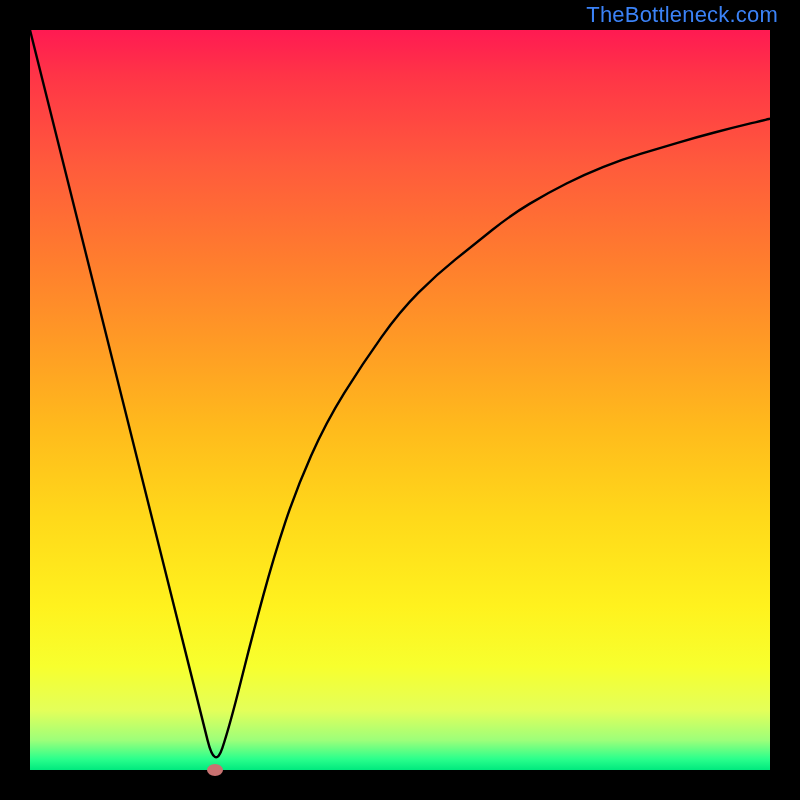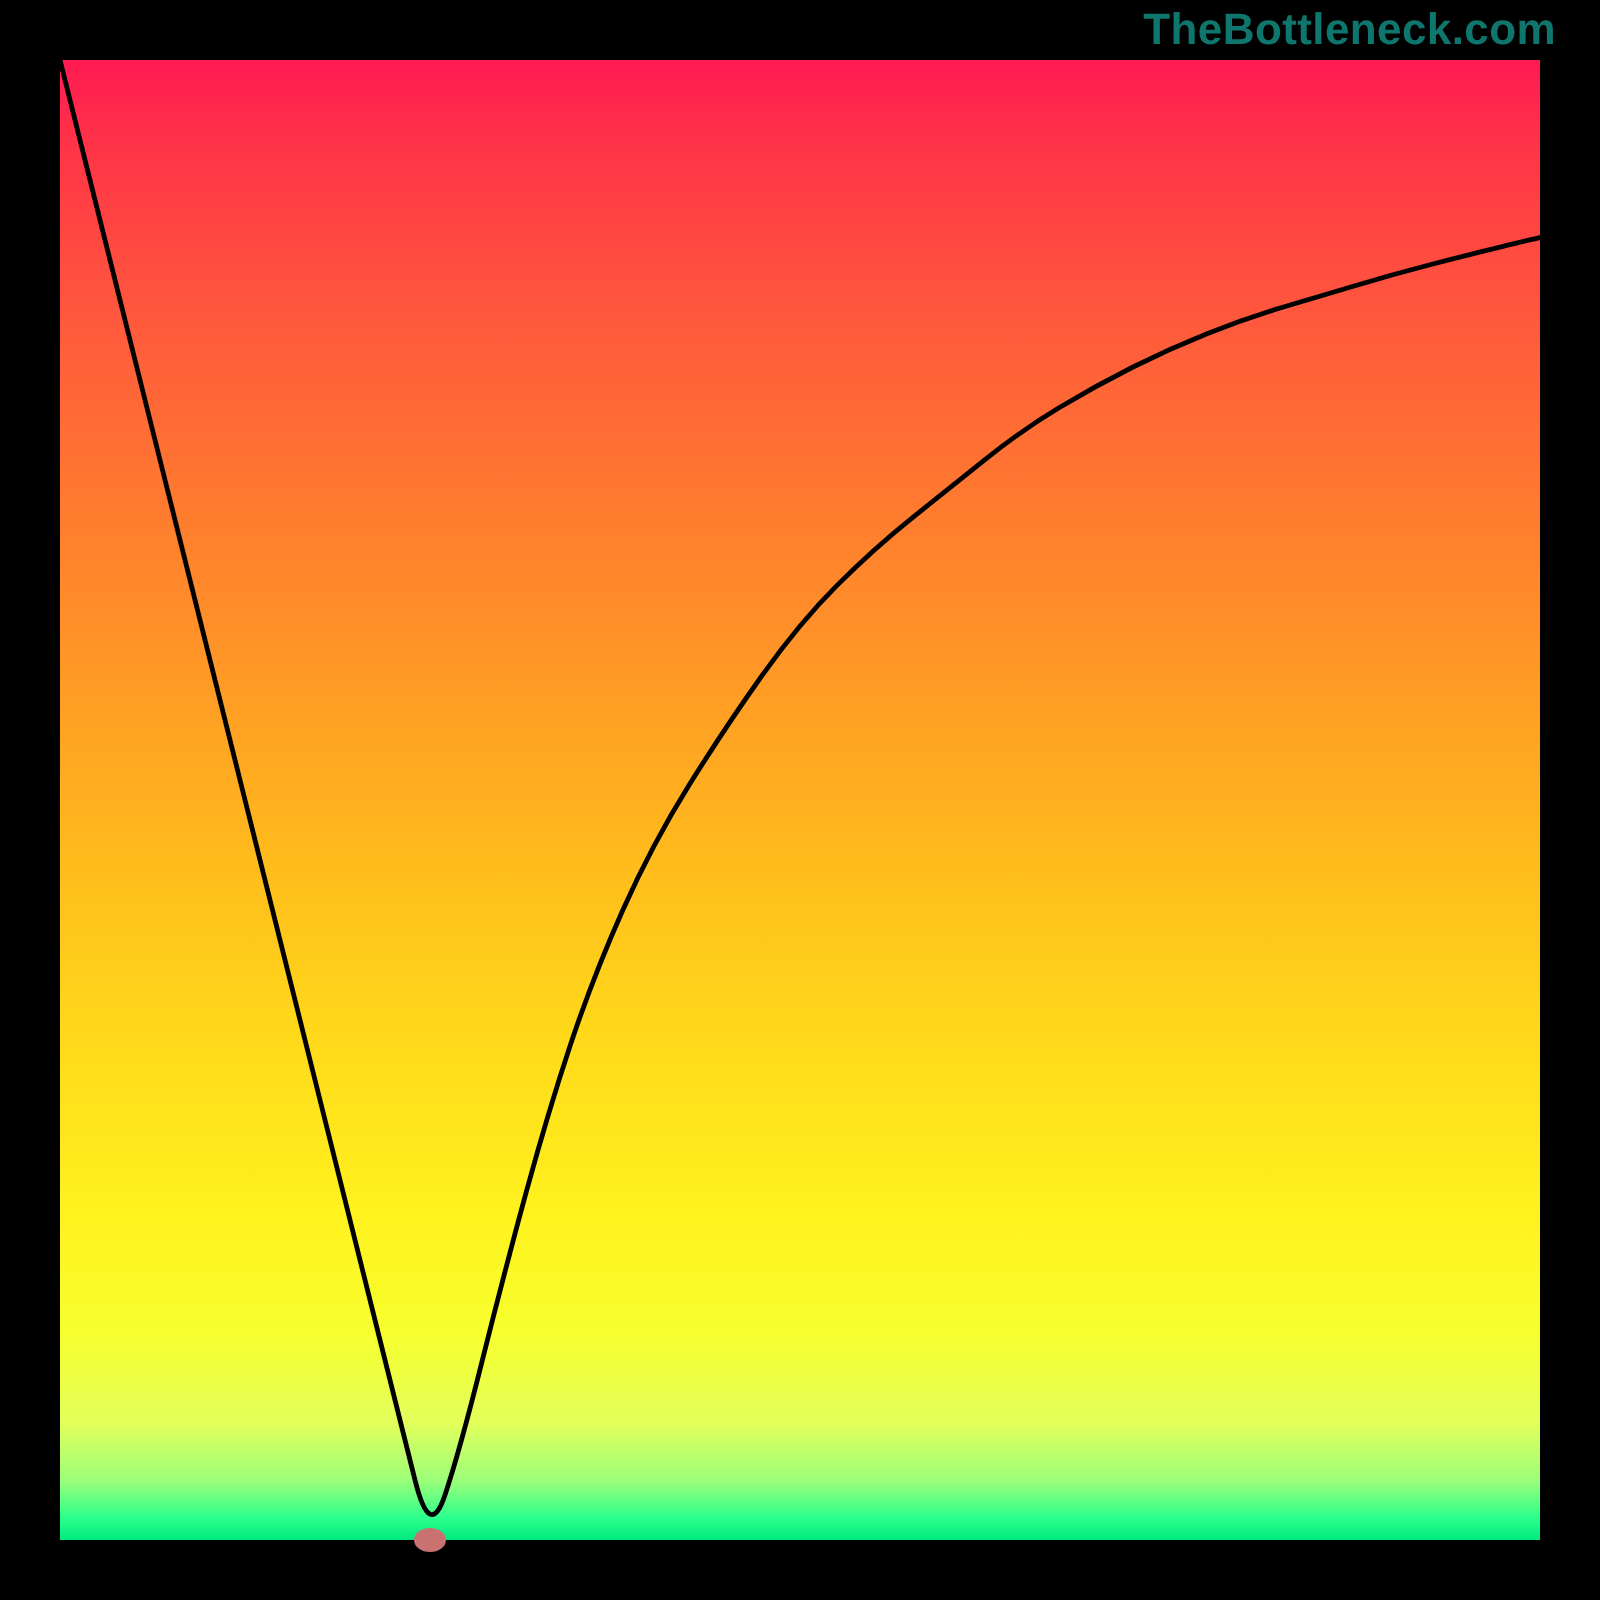--- a/index.html
+++ b/index.html
@@ -14,23 +14,23 @@
   .frame {
     position: relative;
     width: 800px;
     height: 800px;
     background: #000;
   }
   .attribution {
     position: absolute;
     top: 2px;
     right: 22px;
-    color: #0f766e;
+    color: #3b82f6;
     font-size: 22px;
-    font-weight: 700;
+    font-weight: 400;
     letter-spacing: 0.2px;
   }
   .plot-area {
     position: absolute;
     left: 30px;
     top: 30px;
     width: 740px;
     height: 740px;
     background: linear-gradient(to bottom,
       #ff1a52 0%,

